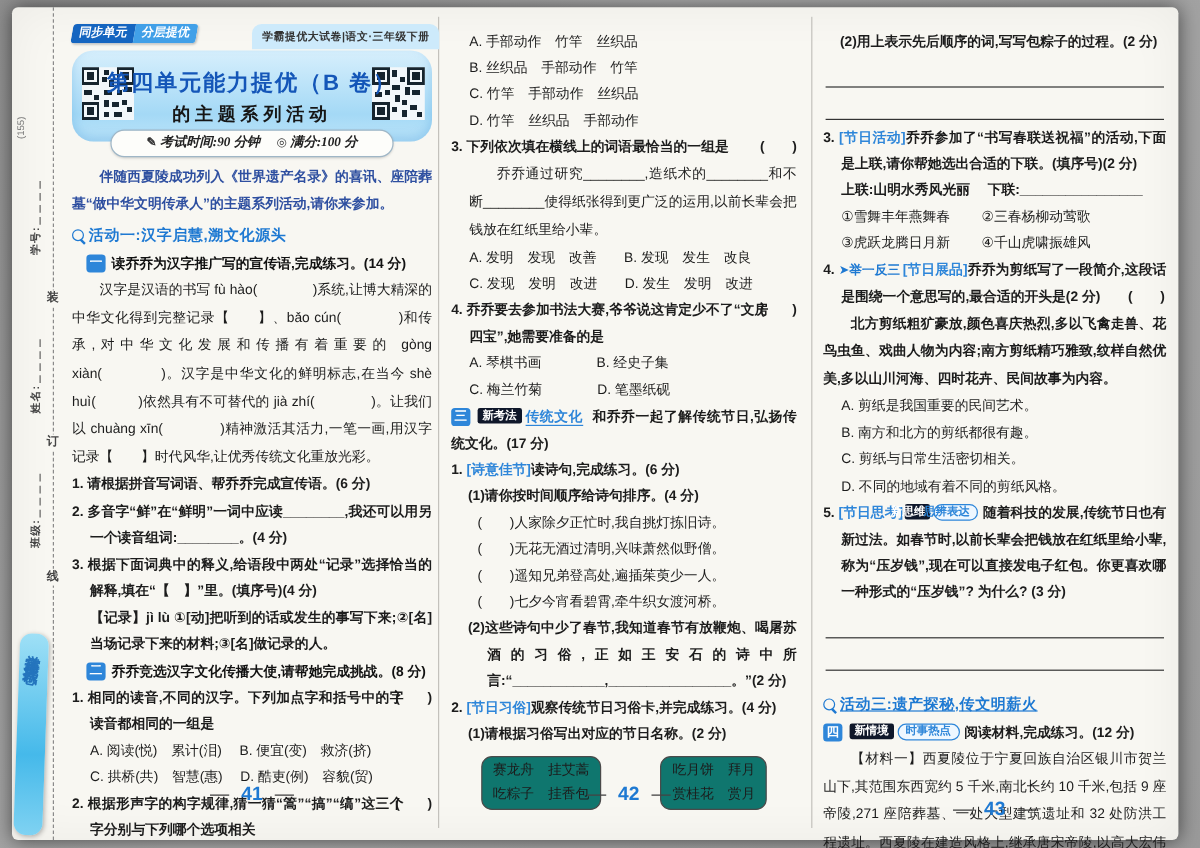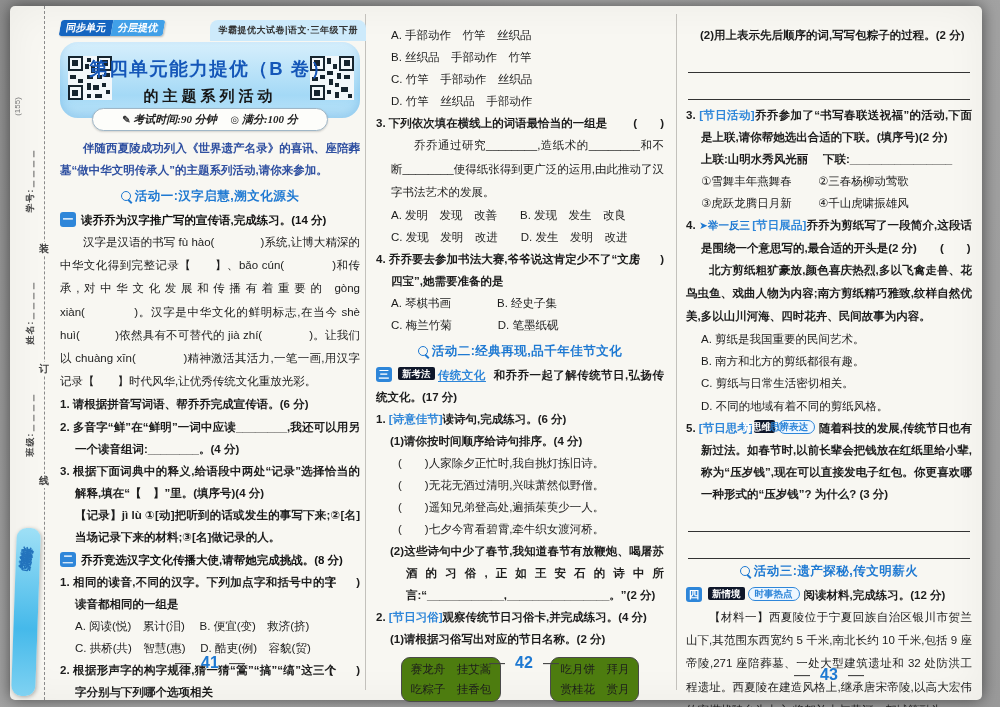--- a/index.html
+++ b/index.html
@@ -62,25 +62,25 @@
   .exam-pill{
     position:relative;margin:-10px auto 0;width:234px;background:#fdfdfa;
     border:1px solid #9fb6c6;border-radius:13px;text-align:center;
     font-family:"Liberation Serif","DejaVu Serif",serif;font-style:italic;font-weight:bold;
     font-size:11px;color:#222;line-height:20px;box-shadow:0 1px 2px rgba(0,0,0,.15);
   }
   .exam-pill .ic{color:#333;font-style:normal;font-size:10px;}
   
   .intro{margin-top:6px;color:#2e4fa0;font-weight:bold;text-align:justify;text-indent:2em;line-height:1.95;}
   .activity{
-    text-align:center;color:#1e79d2;font-weight:800;font-size:12.5px;margin:2px 0 1px;letter-spacing:.5px;
+    text-align:left;color:#1e79d2;font-weight:800;font-size:12.5px;margin:2px 0 1px;letter-spacing:.5px;
   }
   .mag{display:inline-block;width:8px;height:8px;border:1.8px solid #1e79d2;border-radius:50%;position:relative;margin-right:4px;vertical-align:-1px;}
   .mag::after{content:"";position:absolute;width:2px;height:5px;background:#1e79d2;left:7px;top:7px;transform:rotate(-45deg);}
-  .sec-head{font-weight:800;color:#111;margin-top:1px;}
+  .sec-head{font-weight:800;color:#111;margin-top:1px;margin-left:12px;}
   .numbox{
     display:inline-block;width:16px;height:15px;background:#2e86d9;color:#fff;border-radius:3px;
     font-size:10.5px;line-height:15px;text-align:center;margin-right:5px;vertical-align:1px;font-weight:bold;
   }
   .tag-solid{
     display:inline-block;background:#0f172a;color:#fff;font-size:9.5px;font-weight:bold;
     line-height:13px;padding:0 4px;border-radius:2px;margin:0 3px 0 1px;vertical-align:1.5px;
   }
   .tag-outline{
     display:inline-block;color:#2e86d9;border:1px solid #2e86d9;font-size:9.5px;font-weight:bold;
@@ -93,21 +93,21 @@
   .q{font-weight:700;text-align:justify;}
   .q-hang{padding-left:15px;text-indent:-15px;}
   .sub-hang{padding-left:30px;text-indent:-16px;font-weight:700;}
   .opt{font-weight:400;padding-left:15px;}
   .poem{font-weight:400;padding-left:22px;}
   .stem-flex{display:flex;align-items:flex-start;font-weight:700;}
   .stem-flex .stem{flex:1;text-align:justify;}
   .stem-flex .paren{white-space:nowrap;margin-left:8px;}
   .answer-line{border-bottom:1px solid #333;height:26px;margin:0 2px;}
   .cards-row{display:flex;justify-content:space-around;margin-top:6px;font-weight:400;}
-  .habit-card{border:1.6px solid #4a4a4a;border-radius:9px;padding:1px 9px;text-align:left;line-height:1.8;background:#4d7c0f;}
+  .habit-card{border:1.6px solid #4a4a4a;border-radius:9px;padding:1px 9px;text-align:left;line-height:1.8;background:#0f766e;}
   .pagenum{position:absolute;top:648px;width:inherit;text-align:center;font-size:16px;color:#444;}
   .pagenum b{color:#1e79d2;margin:0 10px;}
   .pg1{left:50px;width:300px;}
   .pg2{left:370px;width:288px;}
   .pg3{left:676px;width:286px;top:660px;}
   .mat{font-weight:400;}
 </style>
 </head>
 <body>
 
@@ -194,32 +194,31 @@
   <div class="col col2">
     <div class="opt">A. 手部动作　竹竿　丝织品</div>
     <div class="opt">B. 丝织品　手部动作　竹竿</div>
     <div class="opt">C. 竹竿　手部动作　丝织品</div>
     <div class="opt">D. 竹竿　丝织品　手部动作</div>
 
     <div class="stem-flex q-hang">
       <span class="stem">3. 下列依次填在横线上的词语最恰当的一组是</span>
       <span class="paren">(　　)</span>
     </div>
-    <div class="para" style="font-weight:400;padding-left:15px;">乔乔通过研究________,造纸术的________和不断________使得纸张得到更广泛的运用,由此推动了汉字书法艺术的发展。</div>
+    <div class="para" style="font-weight:400;padding-left:15px;">乔乔通过研究________,造纸术的________和不断________使得纸张得到更广泛的运用,以前长辈会把钱放在红纸里给小辈。</div>
     <div class="opt">A. 发明　发现　改善　　B. 发现　发生　改良</div>
     <div class="opt">C. 发现　发明　改进　　D. 发生　发明　改进</div>
 
     <div class="stem-flex q-hang">
       <span class="stem">4. 乔乔要去参加书法大赛,爷爷说这肯定少不了“文房四宝”,她需要准备的是</span>
       <span class="paren">(　　)</span>
     </div>
     <div class="opt">A. 琴棋书画　　　　B. 经史子集</div>
     <div class="opt">C. 梅兰竹菊　　　　D. 笔墨纸砚</div>
 
-    <div class="activity"><span class="mag"></span><span>活动二:经典再现,品千年佳节文化</span></div>
 
     <div class="q">
       <span class="numbox">三</span><span class="tag-solid">新考法</span><span class="tag-underline">传统文化</span><span>和乔乔一起了解传统节日,弘扬传统文化。(17 分)</span>
     </div>
 
     <div class="q q-hang">
       <span>1.</span>
       <span class="tag-bracket">[诗意佳节]</span><span>读诗句,完成练习。(6 分)</span>
     </div>
     <div class="sub-hang">(1)请你按时间顺序给诗句排序。(4 分)</div>
@@ -271,21 +270,21 @@
     <div class="opt">C. 剪纸与日常生活密切相关。</div>
     <div class="opt">D. 不同的地域有着不同的剪纸风格。</div>
 
     <div class="q q-hang">
       <span>5.</span>
       <span class="tag-bracket">[节日思考]</span><span class="tag-solid">新思维</span><span class="tag-outline">思辨表达</span><span>随着科技的发展,传统节日也有新过法。如春节时,以前长辈会把钱放在红纸里给小辈,称为“压岁钱”,现在可以直接发电子红包。你更喜欢哪一种形式的“压岁钱”? 为什么? (3 分)</span>
     </div>
     <div class="answer-line"></div>
     <div class="answer-line"></div>
 
-    <div class="activity" style="margin-top:0;"><span class="mag"></span><span>活动三:遗产探秘,传文明薪火</span></div>
+    <div class="activity" style="margin-top:16px;text-decoration:underline;"><span class="mag"></span><span>活动三:遗产探秘,传文明薪火</span></div>
 
     <div class="q">
       <span class="numbox">四</span><span class="tag-solid">新情境</span><span class="tag-outline">时事热点</span><span>阅读材料,完成练习。(12 分)</span>
     </div>
 
     <div class="para mat">【材料一】西夏陵位于宁夏回族自治区银川市贺兰山下,其范围东西宽约 5 千米,南北长约 10 千米,包括 9 座帝陵,271 座陪葬墓、一处大型建筑遗址和 32 处防洪工程遗址。西夏陵在建造风格上,继承唐宋帝陵,以高大宏伟的密塔状陵台为中心,将贺兰山与黄河、都城等融为一</div>
   </div>
 
   <div class="pagenum pg1"><span>—</span><b>41</b><span>—</span></div>
   <div class="pagenum pg2"><span>—</span><b>42</b><span>—</span></div>

